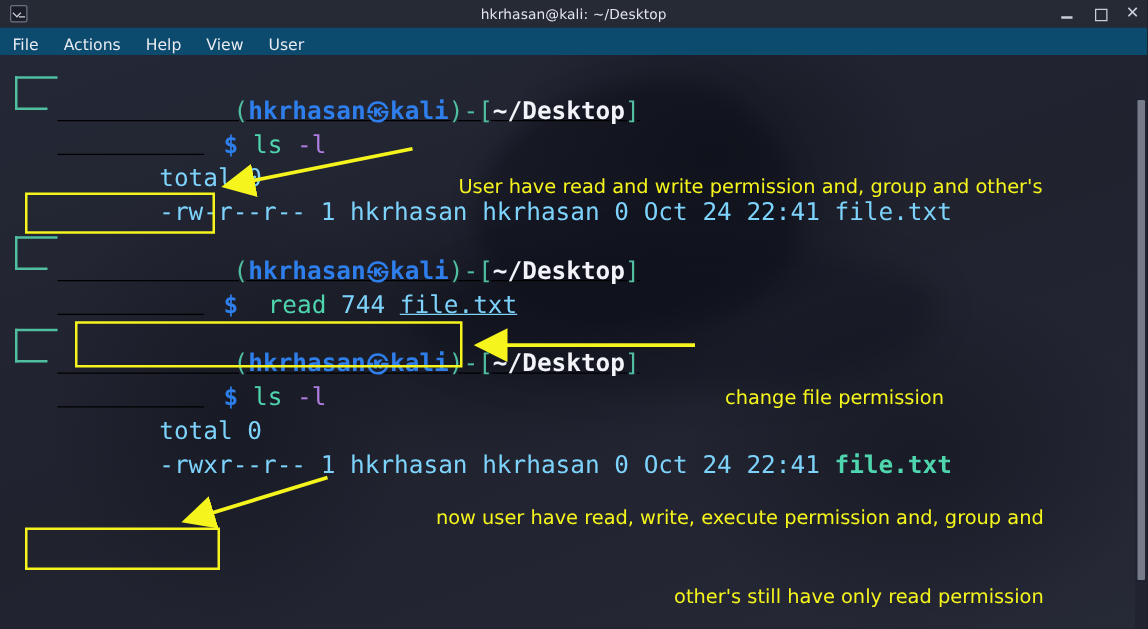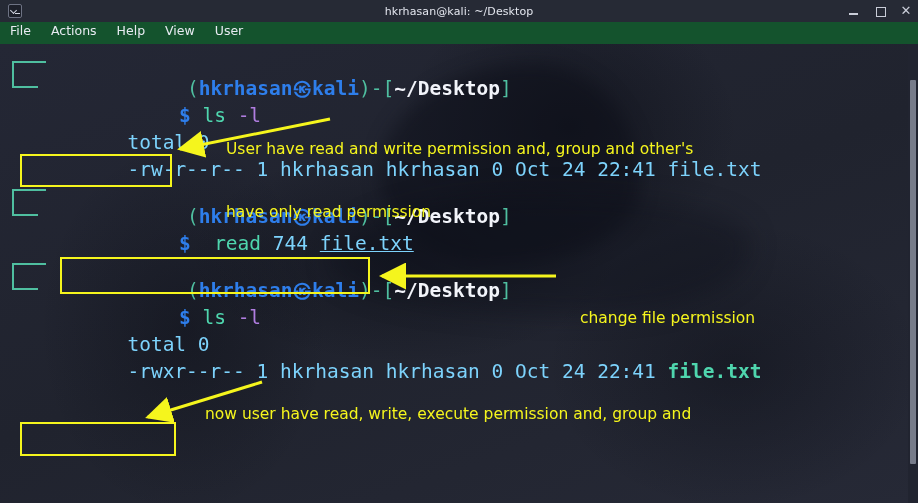--- a/index.html
+++ b/index.html
@@ -96,23 +96,23 @@
     font-size: 13px;
     line-height: 12px;
     color: #c9cdd8;
     text-align: center;
     font-weight: bold;
   }
 
   
   .menubar {
     height: 22px;
-    background: #14532d;
+    background: #0c4a6e;
     display: flex;
-    align-items: flex-start;
+    align-items: flex-end;
     padding-left: 8px;
     gap: 16px;
   }
   .menu-item {
     font-family: "DejaVu Sans", sans-serif;
     font-size: 12.5px;
     color: #e8ebf2;
     padding: 1px 2px;
     cursor: default;
   }
@@ -201,21 +201,21 @@
   .bracket { color: #4fbfa0; }
   .path { color: #f2f4fa; font-weight: bold; }
   .dollar { color: #2e7eeb; font-weight: bold; }
   .cmd-green { color: #4fd6ae; }
   .cmd-purple { color: #b07de0; }
   .plain { color: #7dd3fc; }
   .file-exec { color: #4fd6ae; font-weight: bold; }
 
   .pl1-text {
     position: absolute;
-    left: 44px; top: 0;
+    left: 44px; top: 0; text-decoration: underline;
   }
   .pl2-text {
     position: absolute;
     left: 36px; top: 0;
   }
   .out-line {
     position: relative;
     height: 27px;
     padding-left: 8px;
   }
@@ -227,21 +227,21 @@
     pointer-events: none;
   }
   .annot {
     position: absolute;
     font-family: "DejaVu Sans", sans-serif;
     color: #f5f51d;
     font-size: 15.5px;
     line-height: 21px;
     white-space: pre;
   }
-  .annot.center { text-align: left; }
+  .annot.center { text-align: right; }
   svg.arrows {
     position: absolute;
     inset: 0;
     width: 918px; height: 459px;
     pointer-events: none;
   }
 
   
   .scrollbar-track {
     position: absolute;
@@ -366,29 +366,29 @@
 
       <line x1="330" y1="75" x2="180" y2="105" stroke="#f5f51d" stroke-width="3" marker-end="url(#ah)"></line>
 
       <line x1="556" y1="232" x2="382" y2="232" stroke="#f5f51d" stroke-width="3" marker-end="url(#ah)"></line>
 
       <line x1="262" y1="338" x2="148" y2="373" stroke="#f5f51d" stroke-width="3" marker-end="url(#ah)"></line>
     </svg>
 
     <div class="annot center" style="left:226px; top:53px; width:608px;">
       <div>User have read and write permission and, group and other's</div>
-      <div>have only read permission</div>
     </div>
 
     <div class="annot" style="left:580px; top:222px;">
       <div>change file permission</div>
     </div>
 
     <div class="annot center" style="left:205px; top:318px; width:630px;">
       <div>now user have read, write, execute permission and, group and</div>
+      <div>other's still have only read permission</div>
     </div>
 
     <div class="scrollbar-track">
       <div class="scrollbar-thumb"></div>
     </div>
 
   </div>
 </div>
 
 </body></html>

